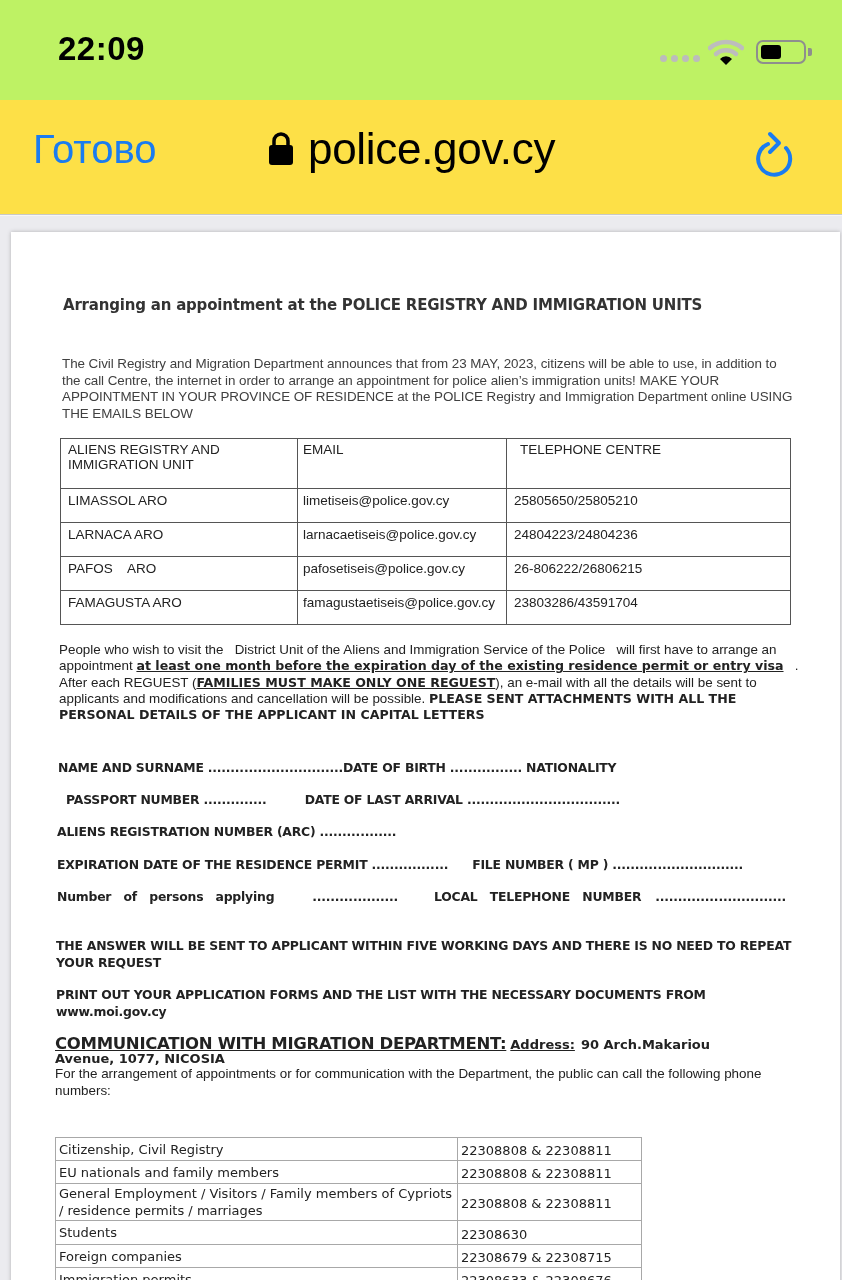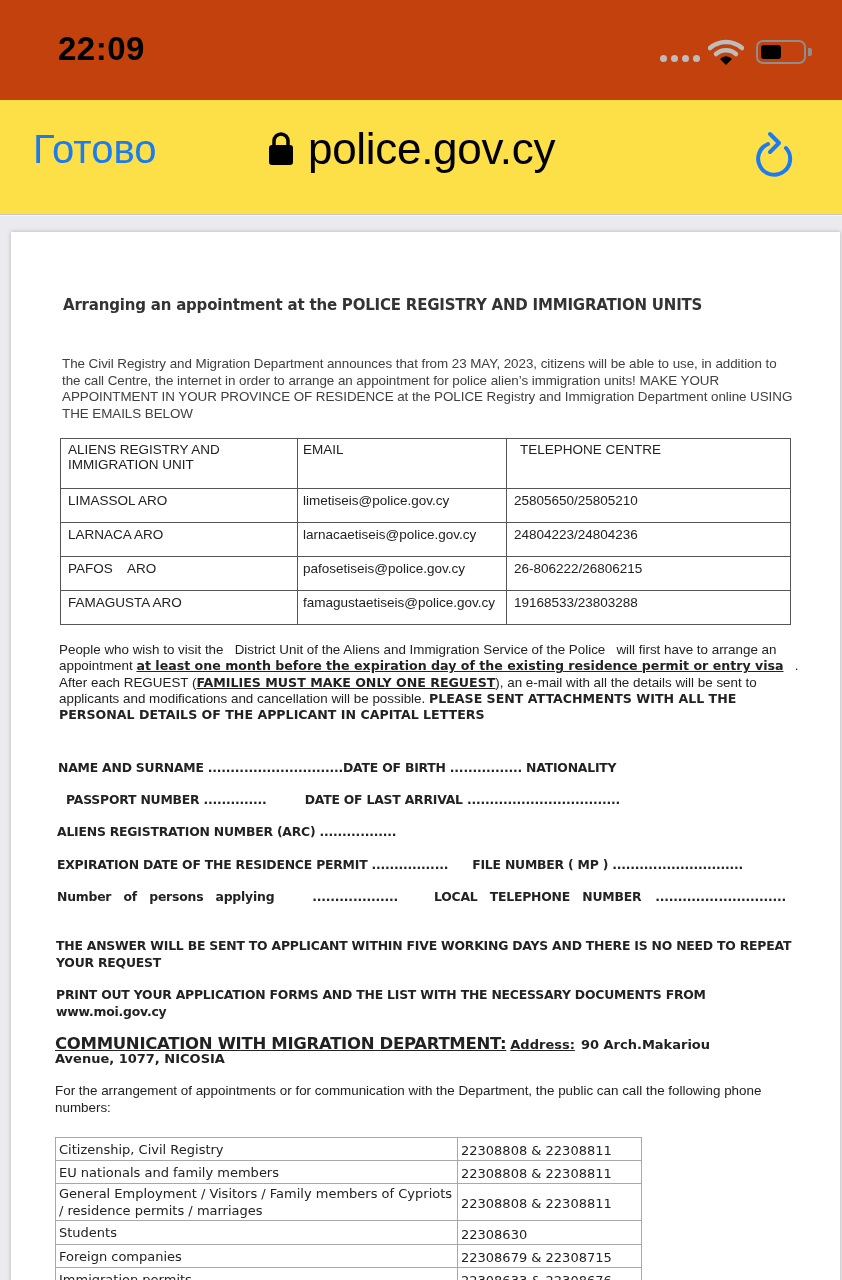--- a/index.html
+++ b/index.html
@@ -1,20 +1,20 @@
 <!DOCTYPE html>
 <html><head>
 <meta charset="utf-8">
 <style>
   * { box-sizing: border-box; margin: 0; padding: 0; }
   html, body { width: 842px; height: 1280px; overflow: hidden; background: #f6f6f6; }
   body { position: relative; font-family: "Liberation Sans", sans-serif; color: #000; }
 
   
-  .status-bar { position: absolute; left: 0; top: 0; width: 842px; height: 100px; background: #c2410c; }
+  .status-bar { position: absolute; left: 0; top: 0; width: 842px; height: 100px; background: #bef264; }
   .time { position: absolute; left: 58px; top: 30px; font-size: 33px; font-weight: bold; letter-spacing: 0.5px; font-family: "Liberation Sans", sans-serif; }
   .signal { position: absolute; left: 660px; top: 55px; display: flex; gap: 4px; }
   .signal span { width: 7px; height: 7px; border-radius: 50%; background: #bcbcbc; display: block; }
   .wifi { position: absolute; left: 708px; top: 38px; width: 36px; height: 28px; }
   .battery { position: absolute; left: 756px; top: 40px; width: 50px; height: 24px; border: 2px solid #8e8e8e; border-radius: 7px; }
   .battery-fill { position: absolute; left: 3px; top: 3px; width: 20px; height: 14px; background: #000; border-radius: 3px; }
   .battery-cap { position: absolute; left: 808px; top: 48px; width: 4px; height: 8px; background: #8e8e8e; border-radius: 0 2px 2px 0; }
 
   
   .nav-bar { position: absolute; left: 0; top: 100px; width: 842px; height: 115px; background: #fde047; border-bottom: 1px solid #c8c8c8; }
@@ -49,21 +49,21 @@
   .field-line { position: absolute; left: 47px; font-size: 12.4px; font-weight: bold; font-family: "DejaVu Sans", sans-serif; color: #222; white-space: pre; letter-spacing: -0.2px; }
   .field-line .gap { display: inline-block; }
 
   .bold-para { position: absolute; left: 45px; width: 740px; font-size: 12.4px; font-weight: bold; line-height: 16.5px; font-family: "DejaVu Sans", sans-serif; color: #222; letter-spacing: -0.2px; }
 
   .comm-head { position: absolute; left: 44px; top: 802px; width: 740px; color: #222; }
   .comm-title { font-size: 16.5px; font-weight: bold; text-decoration: underline; font-family: "DejaVu Sans", sans-serif; letter-spacing: -0.3px; }
   .comm-addr-label { font-size: 13px; font-weight: bold; text-decoration: underline; font-family: "DejaVu Sans", sans-serif; margin-left: 4px; }
   .comm-addr { font-size: 13px; font-weight: bold; font-family: "DejaVu Sans", sans-serif; margin-left: 6px; }
   .comm-addr2 { font-size: 13px; font-weight: bold; font-family: "DejaVu Sans", sans-serif; display: block; margin-top: -2px; }
-  .comm-desc { font-size: 13.4px; line-height: 16.5px; font-family: "Liberation Sans", sans-serif; display: block; margin-top: 17px; }
+  .comm-desc { font-size: 13.4px; line-height: 16.5px; font-family: "Liberation Sans", sans-serif; display: block; margin-top: 0; }
 
   .phone-table { position: absolute; left: 44px; top: 905px; width: 587px; font-family: "DejaVu Sans", sans-serif; font-size: 13px; color: #222; }
   .phone-table td { border: 1px solid #a8a8a8; padding: 1px 3px; line-height: 17px; vertical-align: middle; }
   .phone-table td.pc1 { width: 402px; }
   .phone-table td.pc2 { padding-top: 4px; }
   .phone-table td.pc2-lone { padding-top: 5px; vertical-align: bottom; }
 </style>
 </head>
 <body>
 
@@ -128,21 +128,21 @@
           <td class="c3">24804223/24804236</td>
         </tr>
         <tr class="r">
           <td class="c1" style="white-space:pre">PAFOS    ARO</td>
           <td class="c2">pafosetiseis@police.gov.cy</td>
           <td class="c3">26-806222/26806215</td>
         </tr>
         <tr class="r">
           <td class="c1">FAMAGUSTA ARO</td>
           <td class="c2">famagustaetiseis@police.gov.cy</td>
-          <td class="c3">19168533/23803288</td>
+          <td class="c3">23803286/43591704</td>
         </tr>
       </tbody>
         </table>
 
       <div class="para2"><span style="white-space:pre-wrap">People who wish to visit the   District Unit of the Aliens and Immigration Service of the Police   will first have to arrange an appointment </span><span class="bu">at least one month before the expiration day of the existing residence permit or entry visa</span><span style="white-space:pre-wrap">   . After each REGUEST (</span><span class="bu">FAMILIES MUST MAKE ONLY ONE REGUEST</span><span>), an e-mail with all the details will be sent to applicants and modifications and cancellation will be possible. </span><b>PLEASE SENT ATTACHMENTS WITH ALL THE PERSONAL DETAILS OF THE APPLICANT IN CAPITAL LETTERS</b></div>
 
       <div class="field-line" style="top:528px;">NAME AND SURNAME ..............................DATE OF BIRTH ................ NATIONALITY</div>
       <div class="field-line" style="top:560px; left:55px;"><span>PASSPORT NUMBER ..............</span><span class="gap" style="width:38px"></span><span>DATE OF LAST ARRIVAL ..................................</span></div>
       <div class="field-line" style="top:592px; left:46px;">ALIENS REGISTRATION NUMBER (ARC) .................</div>
       <div class="field-line" style="top:625px; left:46px;"><span>EXPIRATION DATE OF THE RESIDENCE PERMIT .................</span><span class="gap" style="width:24px"></span><span>FILE NUMBER ( MP ) .............................</span></div>

